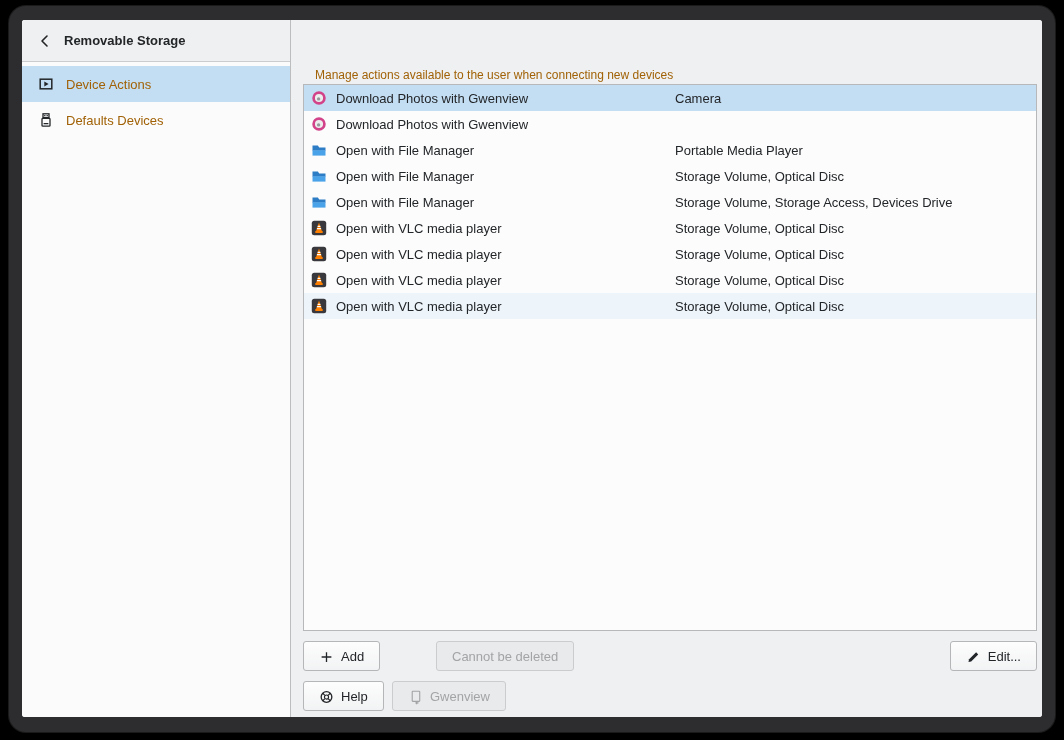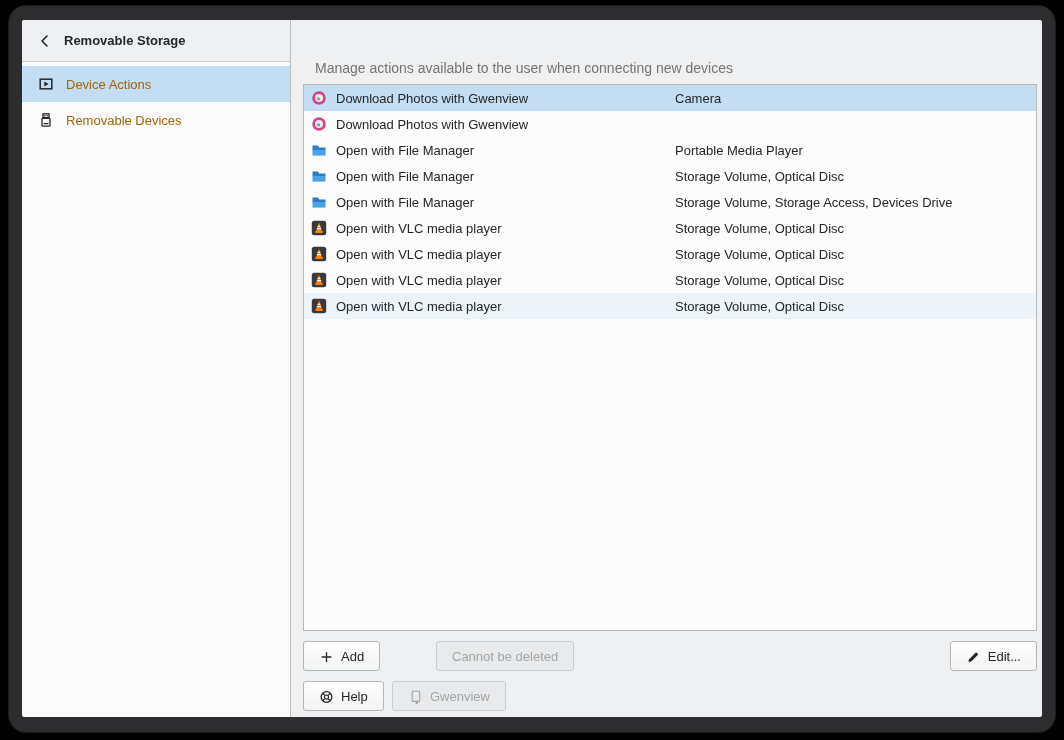--- a/index.html
+++ b/index.html
@@ -23,21 +23,21 @@
   .sidebar-title { font-size:13px; font-weight:bold; color:#232629; }
   .sidebar-list { padding-top:4px; }
   .side-item { height:36px; display:flex; align-items:center; padding-left:16px;
                gap:12px; font-size:13px; color:#a16207; cursor:pointer; }
   .side-item.selected { background:#c3ddf2; }
   .icon16 { width:16px; height:16px; display:inline-flex; flex:0 0 16px; }
   .icon16 svg { width:16px; height:16px; }
 
   
   .main { position:absolute; left:269px; top:0; width:751px; height:100%; background:#eff0f1; }
-  .main-title { position:absolute; left:24px; top:40px; font-size:14px; color:#737373; }
+  .main-title { position:absolute; left:24px; top:48px; font-size:12px; color:#a16207; }
 
   .list-frame { position:absolute; left:12px; top:64px; width:734px; height:547px;
                 background:#fcfcfc; border:1px solid #b6b8ba; overflow:hidden; }
   .lrow { height:26px; display:flex; align-items:center; font-size:13px; color:#232629;
           cursor:default; }
   .lrow.selected { background:#c3ddf2; }
   .lrow.hover { background:#edf4fa; }
   .lrow .c1 { flex:0 0 371px; display:flex; align-items:center; gap:9px;
               padding-left:7px; overflow:hidden; white-space:nowrap; }
   .lrow .c2 { flex:1; white-space:nowrap; overflow:hidden; }
@@ -86,21 +86,21 @@
           <div class="side-item">
             <span class="icon16">
                 <svg viewBox="0 0 16 16" fill="none" stroke="#232629" stroke-width="1.3">
                   <rect x="5" y="1.8" width="6" height="3.8"></rect>
                   <line x1="6.8" y1="3" x2="6.8" y2="4.2"></line>
                   <line x1="9.2" y1="3" x2="9.2" y2="4.2"></line>
                   <rect x="4" y="6.4" width="8" height="7.8" rx="0.8"></rect>
                   <line x1="5.6" y1="11.6" x2="10.4" y2="11.6"></line>
                 </svg>
               </span>
-            <span>Removable Devices</span>
+            <span>Defaults Devices</span>
           </div>
         </div>
       </div>
 
       <div class="main">
         <div class="main-title">Manage actions available to the user when connecting new devices</div>
 
         <div class="list-frame">
           <div class="rows">
               <div class="lrow selected">

